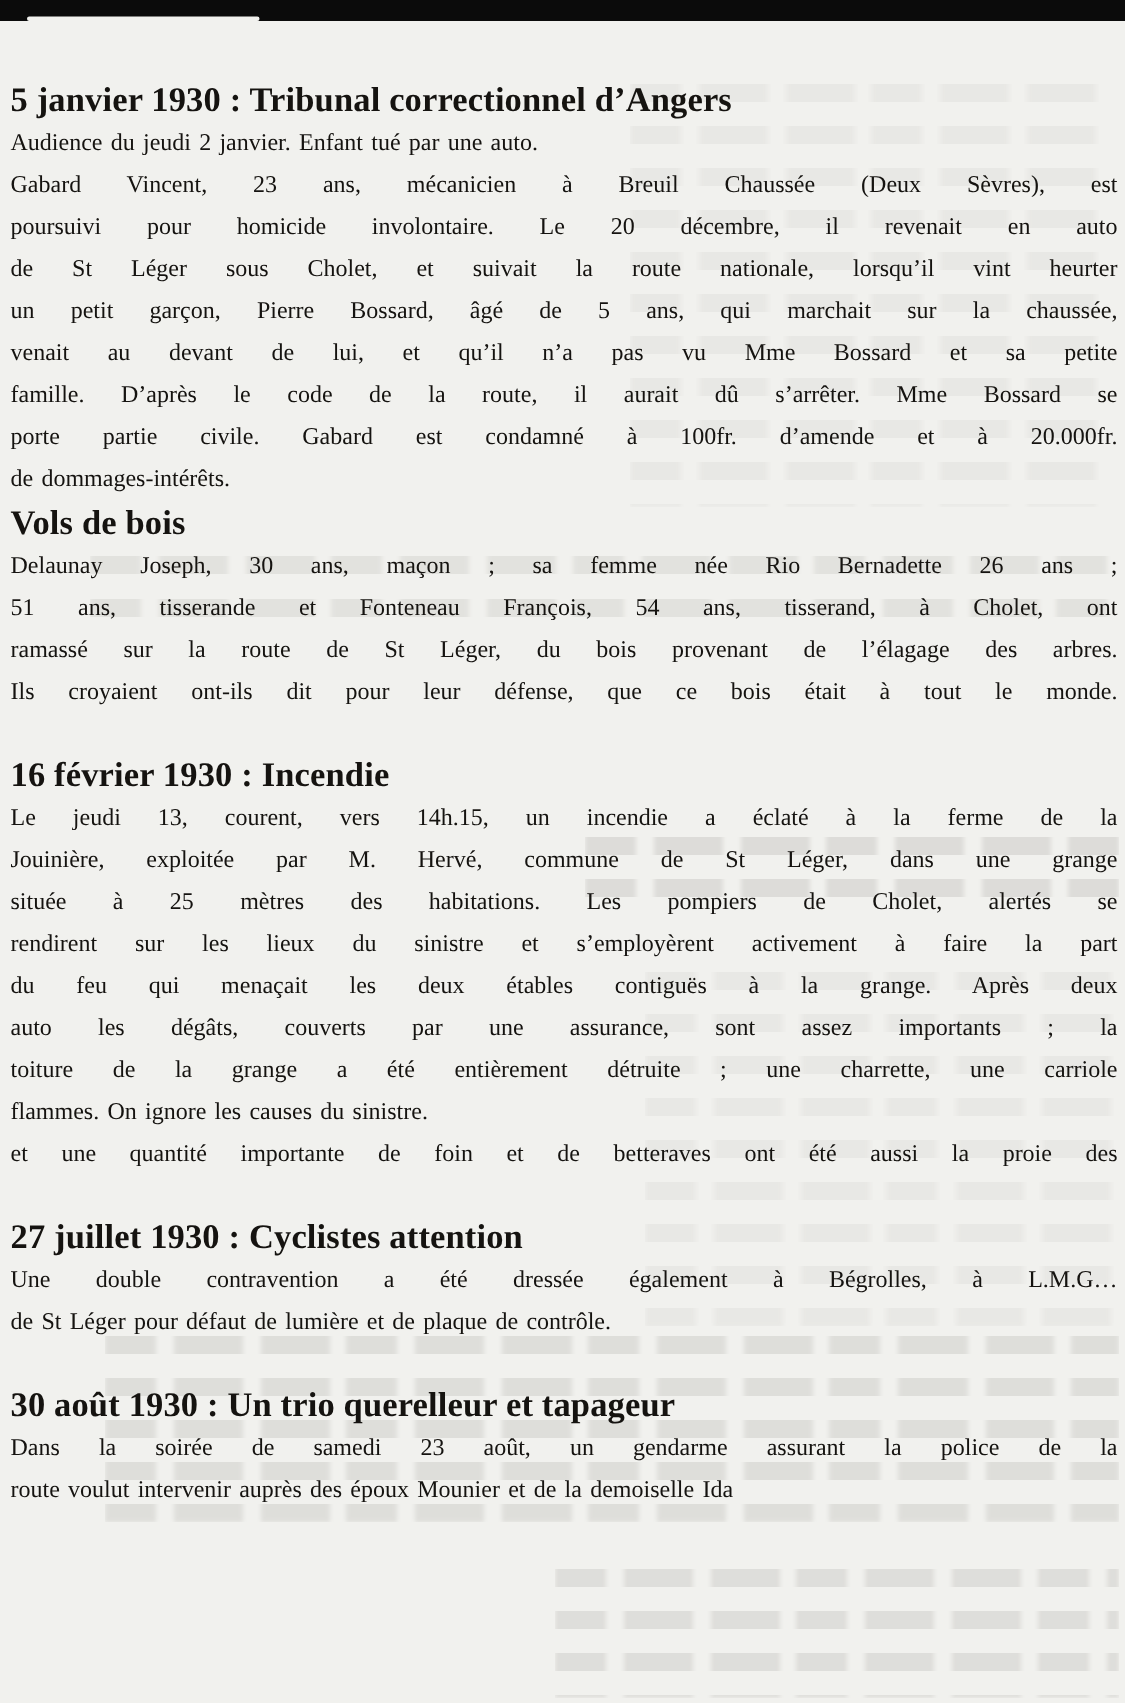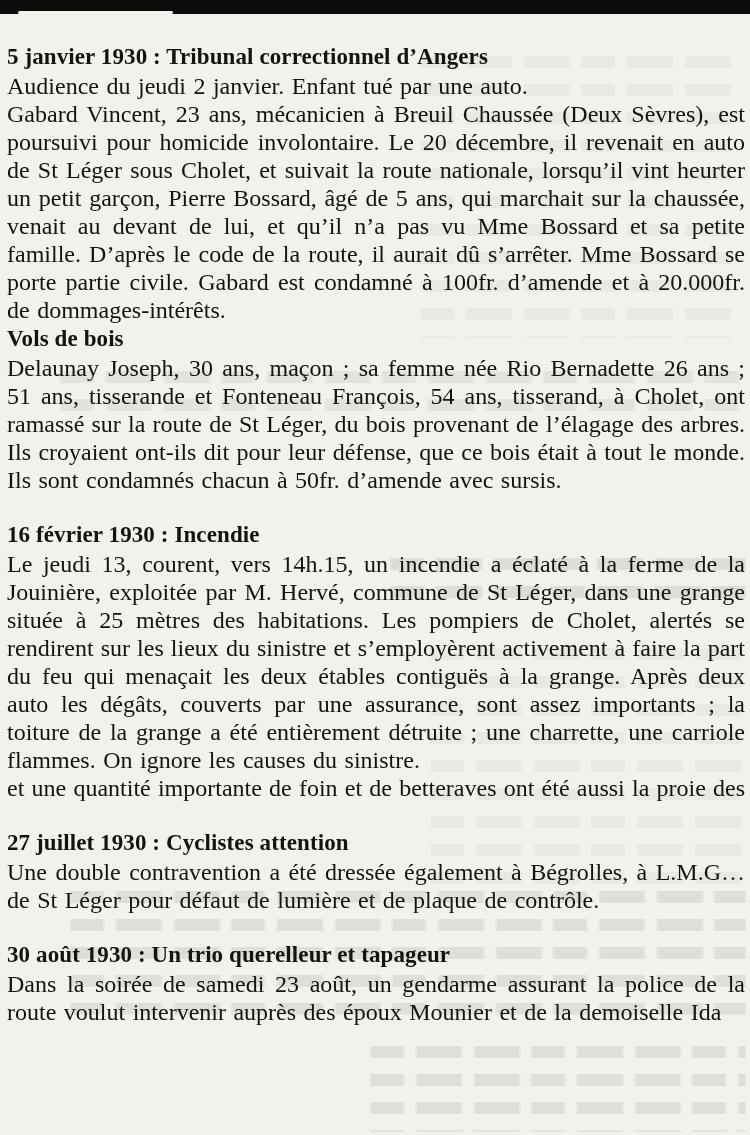--- a/index.html
+++ b/index.html
@@ -51,35 +51,35 @@
   }
   .bleed-1 { left: 420px; top: 48px;  width: 322px; height: 290px; opacity: .06; }
   .bleed-2 { left: 60px;  top: 363px; width: 686px; height: 52px;  opacity: .10; }
   .bleed-3 { left: 390px; top: 550px; width: 356px; height: 58px;  opacity: .14; }
   .bleed-4 { left: 430px; top: 640px; width: 316px; height: 245px; opacity: .06; }
   .bleed-5 { left: 70px;  top: 883px; width: 676px; height: 132px; opacity: .13; }
   .bleed-6 { left: 370px; top: 1038px; width: 376px; height: 94px; opacity: .13; }
 
   .content {
     position: absolute;
-    top: 16px; left: 0;
+    top: 26px; left: 0;
     width: 750px;
     padding: 26px 5px 0 7px;
     box-sizing: border-box;
   }
   .heading {
     font-weight: bold;
     font-size: 23px;
     line-height: 30px;
     letter-spacing: 0.1px;
     white-space: nowrap;
   }
   .para { margin: 0; }
   .line {
-    font-size: 24px;
+    font-size: 16px;
     line-height: 28px;
     white-space: normal;
   }
   .line.fit {
     text-align: justify;
     text-align-last: justify;
     -moz-text-align-last: justify;
   }
   .line.short {
     text-align: left;
@@ -112,21 +112,20 @@
         <div class="line fit">famille. D’après le code de la route, il aurait dû s’arrêter. Mme Bossard se</div>
         <div class="line fit">porte partie civile. Gabard est condamné à 100fr. d’amende et à 20.000fr.</div>
         <div class="line short">de dommages-intérêts.</div>
       </div>
       <div class="heading">Vols de bois</div>
       <div class="para">
         <div class="line fit">Delaunay Joseph, 30 ans, maçon ; sa femme née Rio Bernadette 26 ans ;</div>
         <div class="line fit">51 ans, tisserande et Fonteneau François, 54 ans, tisserand, à Cholet, ont</div>
         <div class="line fit">ramassé sur la route de St Léger, du bois provenant de l’élagage des arbres.</div>
         <div class="line fit">Ils croyaient ont-ils dit pour leur défense, que ce bois était à tout le monde.</div>
-        <div class="line short">Ils sont condamnés chacun à 50fr. d’amende avec sursis.</div>
       </div>
       <div class="gap"></div>
       <div class="heading">16 février 1930 : Incendie</div>
       <div class="para">
         <div class="line fit">Le jeudi 13, courent, vers 14h.15, un incendie a éclaté à la ferme de la</div>
         <div class="line fit">Jouinière, exploitée par M. Hervé, commune de St Léger, dans une grange</div>
         <div class="line fit">située à 25 mètres des habitations. Les pompiers de Cholet, alertés se</div>
         <div class="line fit">rendirent sur les lieux du sinistre et s’employèrent activement à faire la part</div>
         <div class="line fit">du feu qui menaçait les deux étables contiguës à la grange. Après deux</div>
         <div class="line fit">auto les dégâts, couverts par une assurance, sont assez importants ; la</div>

